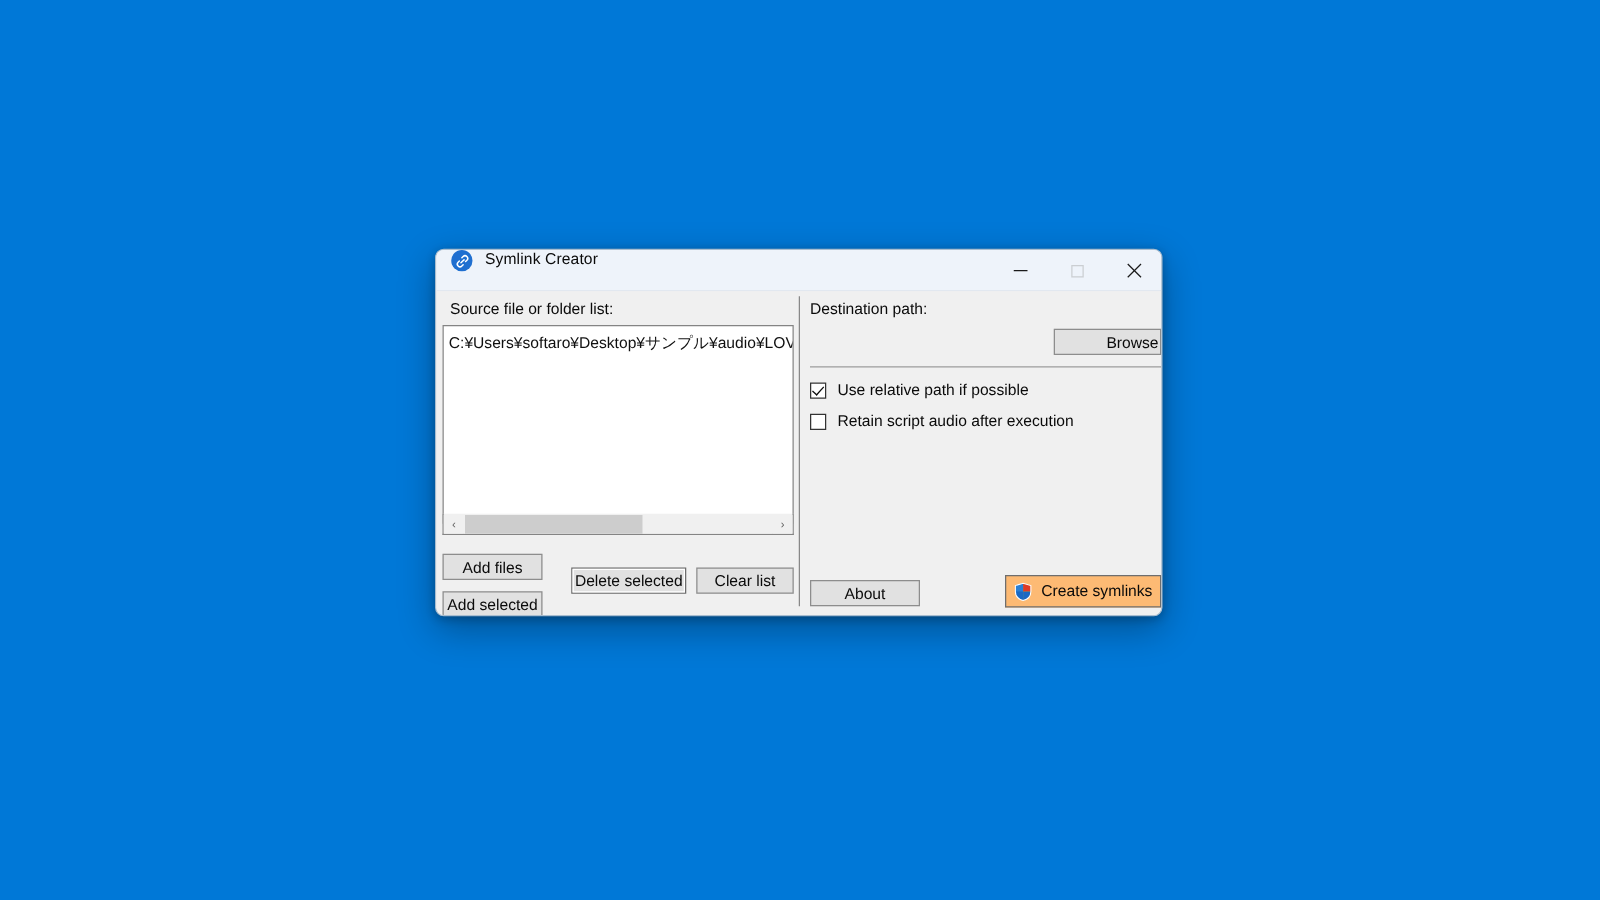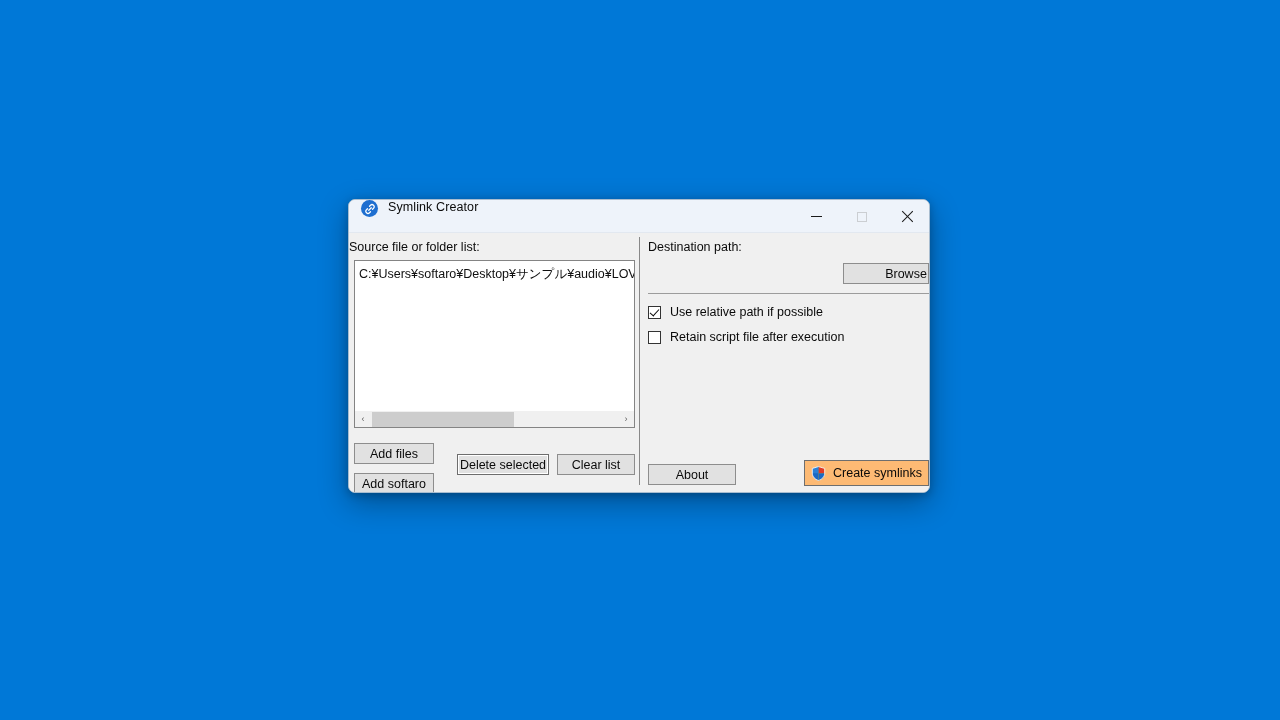--- a/index.html
+++ b/index.html
@@ -99,21 +99,21 @@
   }
 
   .panel-label {
     position: absolute;
     font-size: 12.5px;
     color: #0a0a0a;
     white-space: nowrap;
   }
 
   
-  #source-label { left: 0; top: 7px; }
+  #source-label { left: 11px; top: 7px; }
 
   #source-list {
     position: absolute;
     left: 5px; top: 27px;
     width: 281px; height: 159px;
     background: #ffffff;
     border: 1px solid #848484;
     overflow: hidden;
   }
   #source-list-item {
@@ -286,39 +286,39 @@
 
     <div id="hscroll">
       <div class="scroll-arrow">‹</div>
       <div id="hscroll-track">
         <div id="hscroll-thumb"></div>
       </div>
       <div class="scroll-arrow">›</div>
     </div>
 
     <button class="btn" id="btn-add-files">Add files</button>
-    <button class="btn" id="btn-add-folders">Add softaro</button>
+    <button class="btn" id="btn-add-folders">Add selected</button>
     <button class="btn focused" id="btn-delete-sel">Delete selected</button>
     <button class="btn" id="btn-clear-list">Clear list</button>
 
     <div class="panel-label" id="dest-label">Destination path:</div>
 
 
     <button class="btn" id="btn-browse">Browse</button>
 
     <div id="hsep"></div>
 
     <label class="checkrow" id="chk-relative">
       <span class="checkbox checked"></span>
       <span class="check-label">Use relative path if possible</span>
     </label>
 
     <label class="checkrow" id="chk-retain">
       <span class="checkbox"></span>
-      <span class="check-label">Retain script file after execution</span>
+      <span class="check-label">Retain script audio after execution</span>
     </label>
 
     <button class="btn" id="btn-about">About</button>
 
     <button class="btn" id="btn-create">
       <svg id="shield-icon" viewBox="0 0 16 16">
         <path d="M8 0.6 L14.6 2.6 L14.6 7.6 C14.6 11.6 11.6 14.4 8 15.4
                  C4.4 14.4 1.4 11.6 1.4 7.6 L1.4 2.6 Z" fill="#1a68c4"></path>
         <path d="M8 0.6 L14.6 2.6 L14.6 7.6 C14.6 11.6 11.6 14.4 8 15.4 Z" fill="#e8b200"></path>
         <path d="M8 0.6 L14.6 2.6 L14.6 7.6 L8 7.7 Z" fill="#e03a26"></path>

